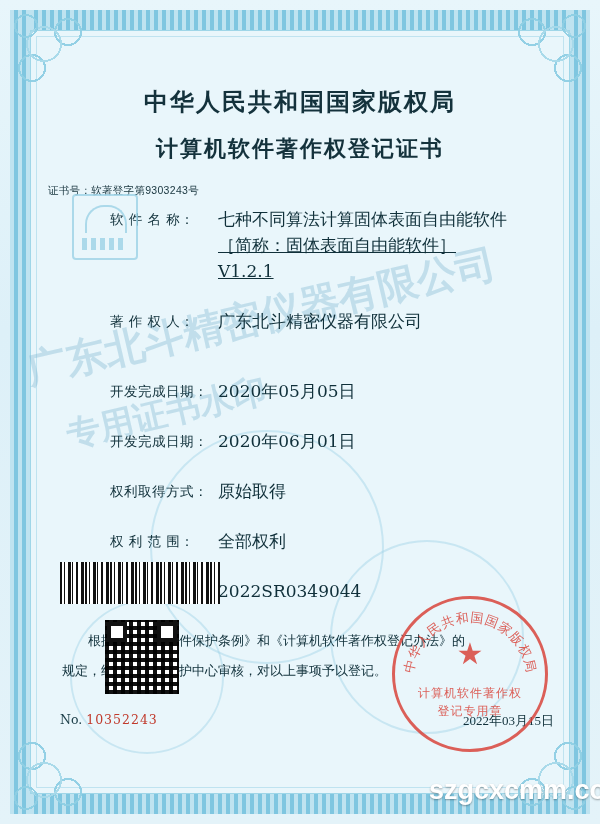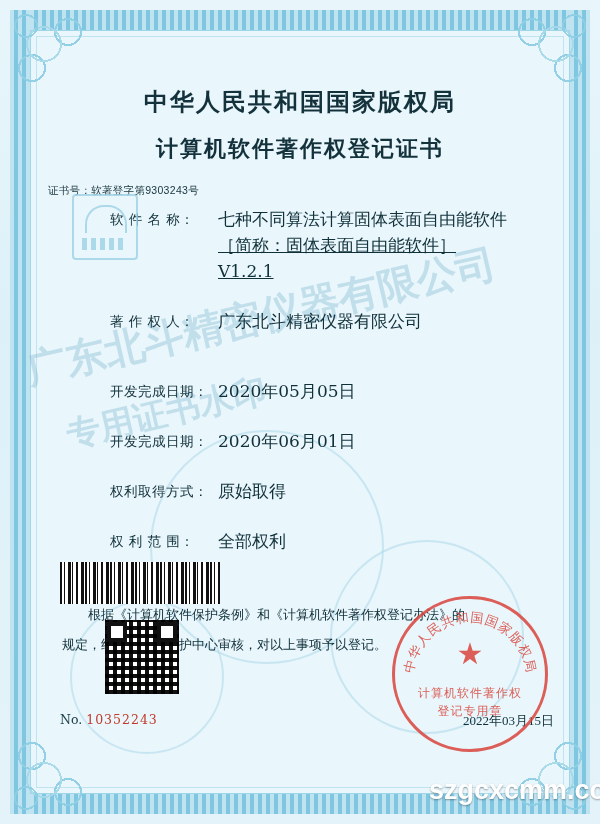--- a/index.html
+++ b/index.html
@@ -362,20 +362,24 @@
 
       <div class="gap-lg"></div>
 
       <div class="frow">
         <div class="flabel">权 利 范 围：</div>
         <div class="fvalue">全部权利</div>
       </div>
 
       <div class="gap-lg"></div>
 
+      <div class="frow">
+        <div class="flabel">登  记  号：</div>
+        <div class="fvalue">2022SR0349044</div>
+      </div>
 
     </div>
 
     <div class="statement">
       <span class="indent"></span><span>根据《计算机软件保护条例》和《计算机软件著作权登记办法》的</span><br>
       <span>规定，经中国版权保护中心审核，对以上事项予以登记。</span>
     </div>
 
   </div>
 

